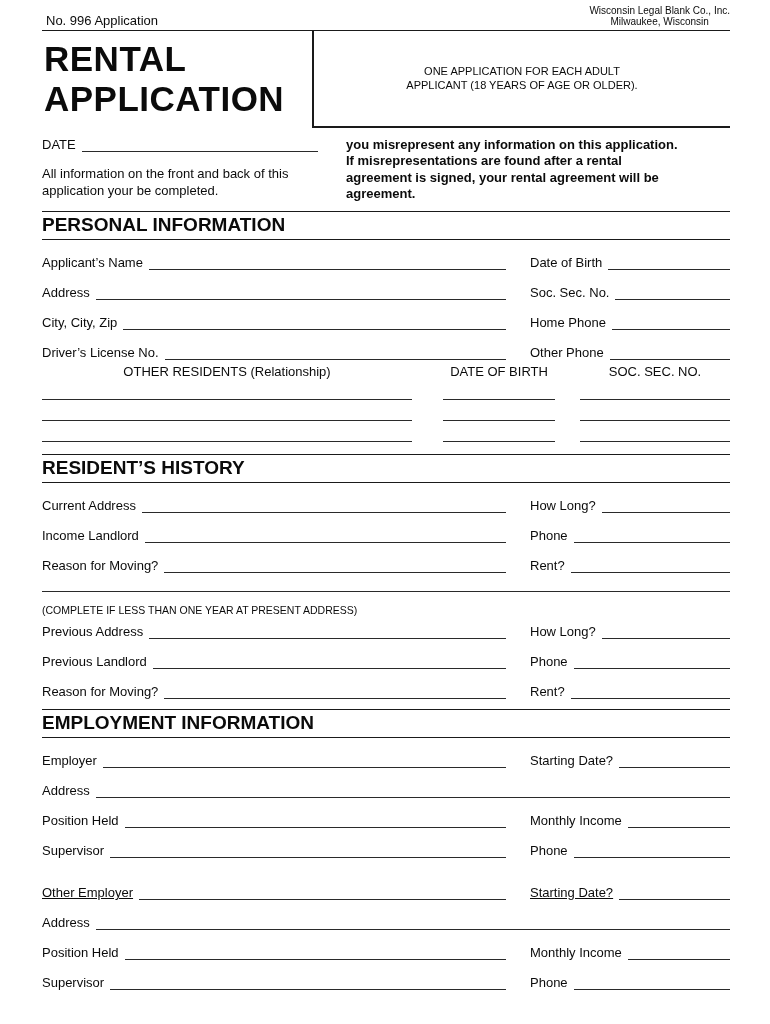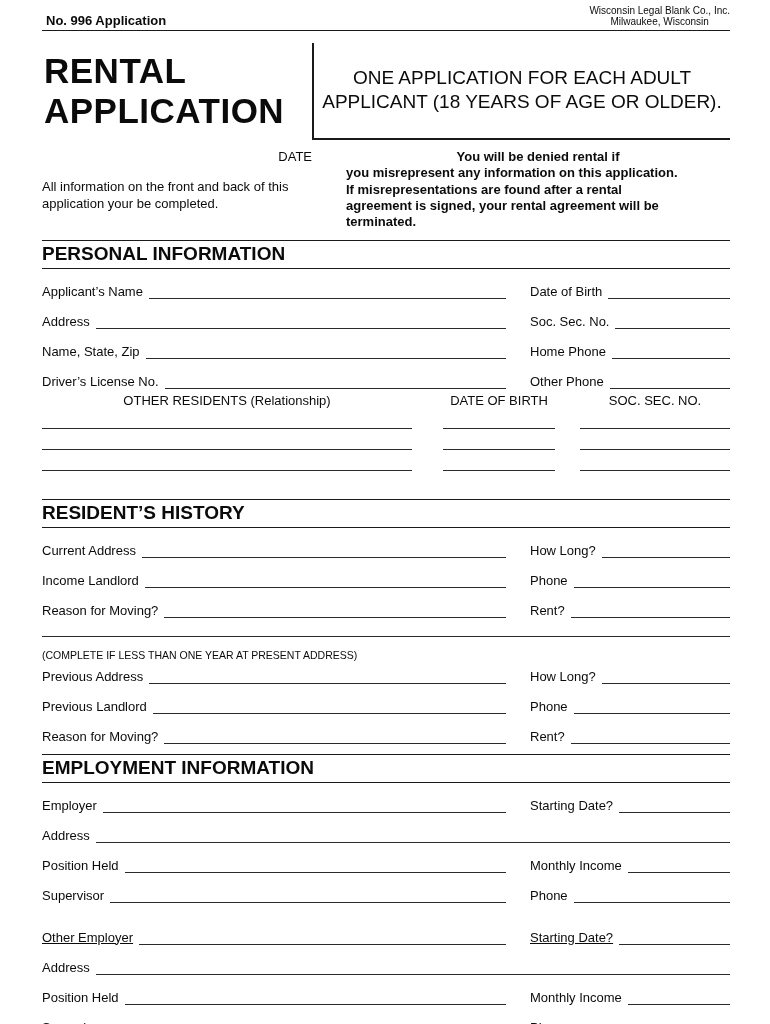--- a/index.html
+++ b/index.html
@@ -6,34 +6,34 @@
   html, body { margin: 0; padding: 0; background: #ffffff; }
   .page {
     width: 770px; height: 1024px; margin: 0 auto; background: #ffffff;
     padding: 6px 40px 0 42px;
     font-family: "Liberation Sans", sans-serif;
     font-size: 13px; color: #0b0b0b; overflow: hidden;
   }
   
   .topline { display: flex; justify-content: space-between; align-items: flex-end;
              border-bottom: 1.5px solid #1a1a1a; padding-bottom: 2px; }
-  .form-no { font-size: 13px; padding-left: 4px; font-weight: bold; }
+  .form-no { font-size: 13px; padding-left: 4px; }
   .company { text-align: center; font-size: 10px; line-height: 1.08; }
   
-  .masthead { display: flex; margin-top: 12px; }
+  .masthead { display: flex; }
   .title-col { width: 272px; border-right: 2px solid #1a1a1a;
                font-size: 35px; font-weight: bold; line-height: 1.16;
                padding: 8px 0 8px 2px; letter-spacing: .5px; }
   .note-col { flex: 1; border-bottom: 2px solid #1a1a1a; display: flex;
               align-items: center; justify-content: center; text-align: center;
-              font-size: 19px; line-height: 1.3; }
+              font-size: 11px; line-height: 1.3; }
   
   .intro { display: flex; margin-top: 9px; }
   .intro-left { width: 292px; padding-right: 16px; }
-  .date-row { display: flex; align-items: flex-end; flex-direction: column; }
+  .date-row { display: flex; align-items: flex-end; }
   .instructions { margin-top: 13px; line-height: 1.35; }
   .intro-right { flex: 1; font-weight: bold; line-height: 1.26; padding-left: 12px; }
   .w-center { text-align: center; }
   
   .section-band { margin-top: 9px; border-top: 1.5px solid #1a1a1a; border-bottom: 1.5px solid #1a1a1a;
                   text-align: left; font-size: 19px; font-weight: bold; padding: 2px 0 3px; }
   
   .frow { display: flex; align-items: flex-start; margin-top: 15px; }
   .fg { display: flex; align-items: flex-end; flex: 1; min-width: 0; }
   .fg.rcol { flex: 0 0 200px; margin-left: 24px; }
@@ -84,25 +84,24 @@
       <div class="date-row">
         <span class="lbl">DATE</span>
         <span class="line"></span>
       </div>
       <div class="instructions">
         <div>All information on the front and back of this</div>
         <div>application your be completed.</div>
       </div>
     </div>
     <div class="intro-right">
-      <div class="w-center">You will be denied rental if</div>
       <div>you misrepresent any information on this application.</div>
       <div>If misrepresentations are found after a rental</div>
       <div>agreement is signed, your rental agreement will be</div>
-      <div>terminated.</div>
+      <div>agreement.</div>
     </div>
   </div>
 
   <div class="section-band">PERSONAL INFORMATION</div>
 
   <div class="frow">
     <div class="fg">
       <span class="lbl">Applicant’s Name</span>
       <span class="line"></span>
     </div>
@@ -116,21 +115,21 @@
       <span class="lbl">Address</span>
       <span class="line"></span>
     </div>
     <div class="fg rcol">
       <span class="lbl">Soc. Sec. No.</span>
       <span class="line"></span>
     </div>
   </div>
   <div class="frow">
     <div class="fg">
-      <span class="lbl">Name, State, Zip</span>
+      <span class="lbl">City, City, Zip</span>
       <span class="line"></span>
     </div>
     <div class="fg rcol">
       <span class="lbl">Home Phone</span>
       <span class="line"></span>
     </div>
   </div>
   <div class="frow">
     <div class="fg">
       <span class="lbl">Driver’s License No.</span>
@@ -156,21 +155,21 @@
     <div class="rl1"></div>
     <div class="rl2"></div>
     <div class="rl3"></div>
   </div>
   <div class="res-row">
     <div class="rl1"></div>
     <div class="rl2"></div>
     <div class="rl3"></div>
   </div>
 
-  <div class="section-band" style="margin-top:28px;">RESIDENT’S HISTORY</div>
+  <div class="section-band" style="margin-top:12px;">RESIDENT’S HISTORY</div>
 
   <div class="frow">
     <div class="fg">
       <span class="lbl">Current Address</span>
       <span class="line"></span>
     </div>
     <div class="fg rcol">
       <span class="lbl">How Long?</span>
       <span class="line"></span>
     </div>

